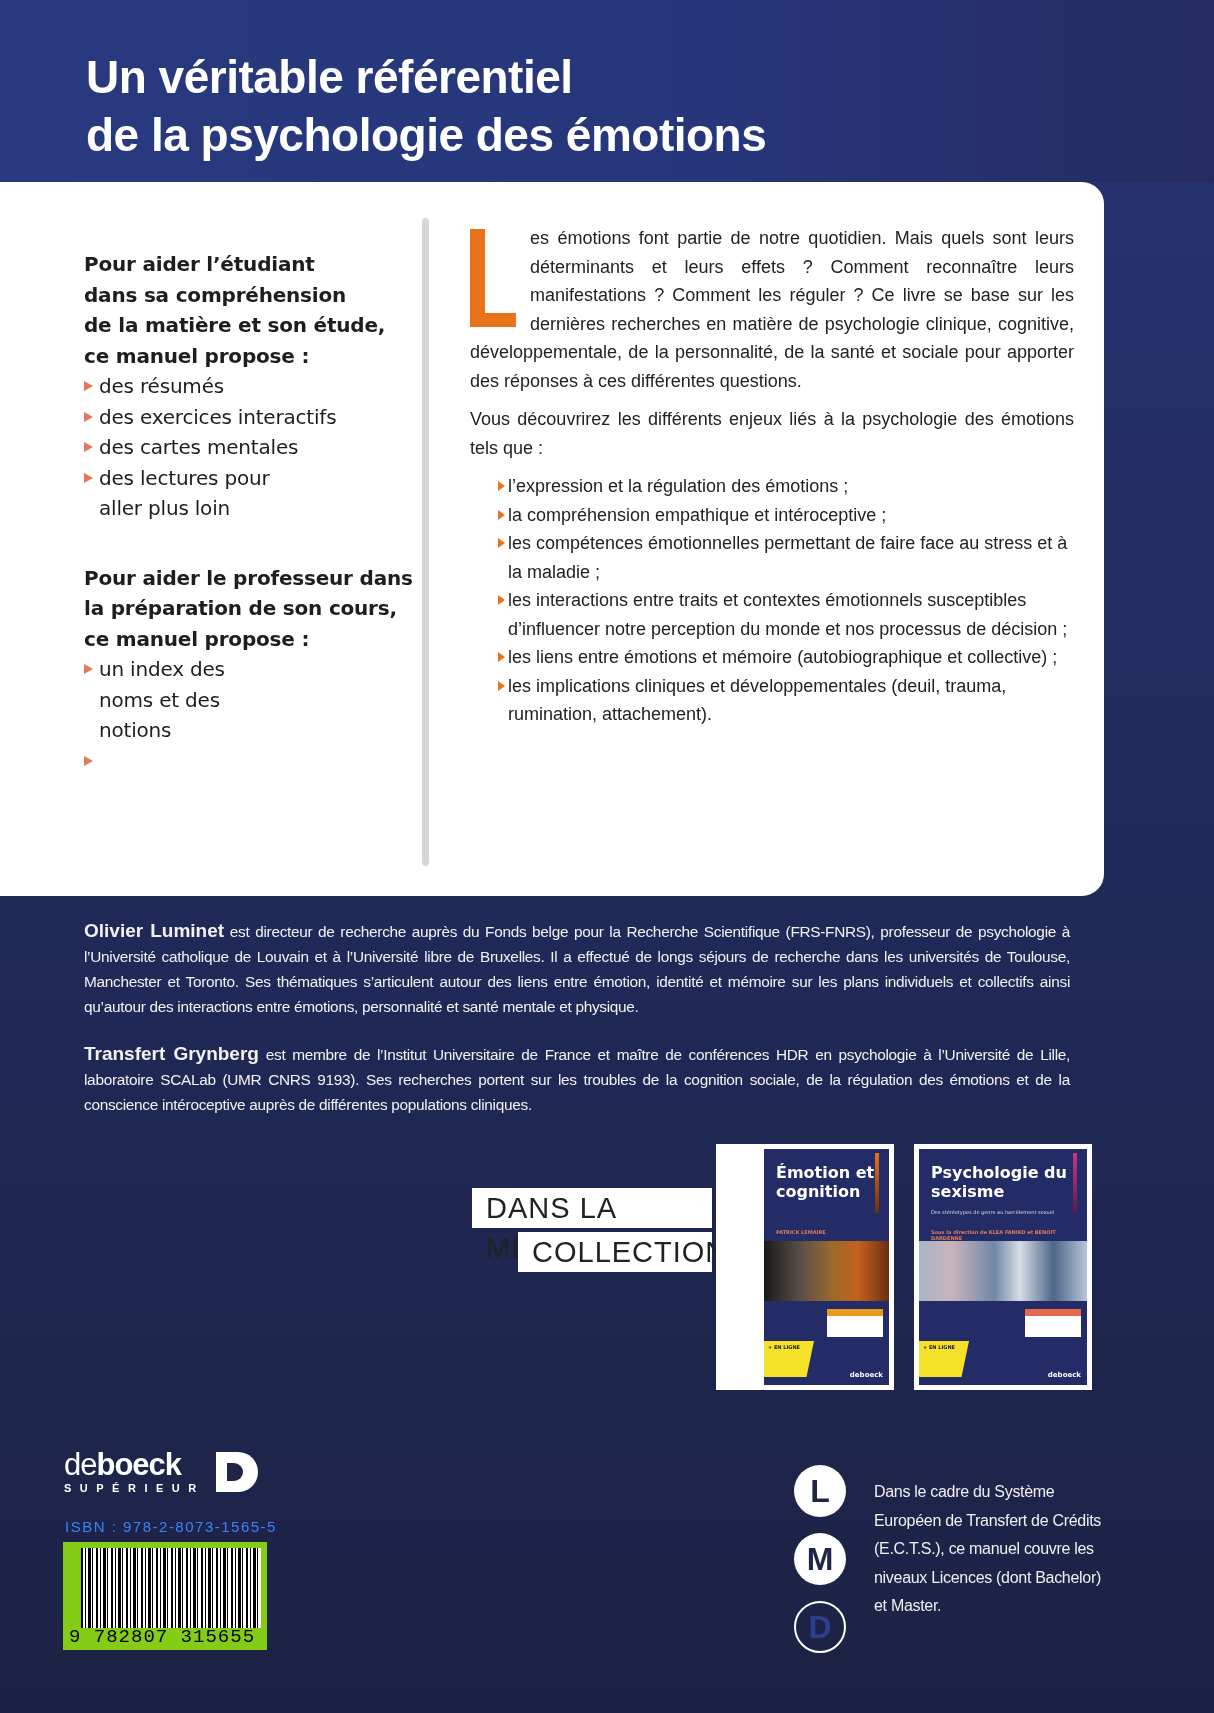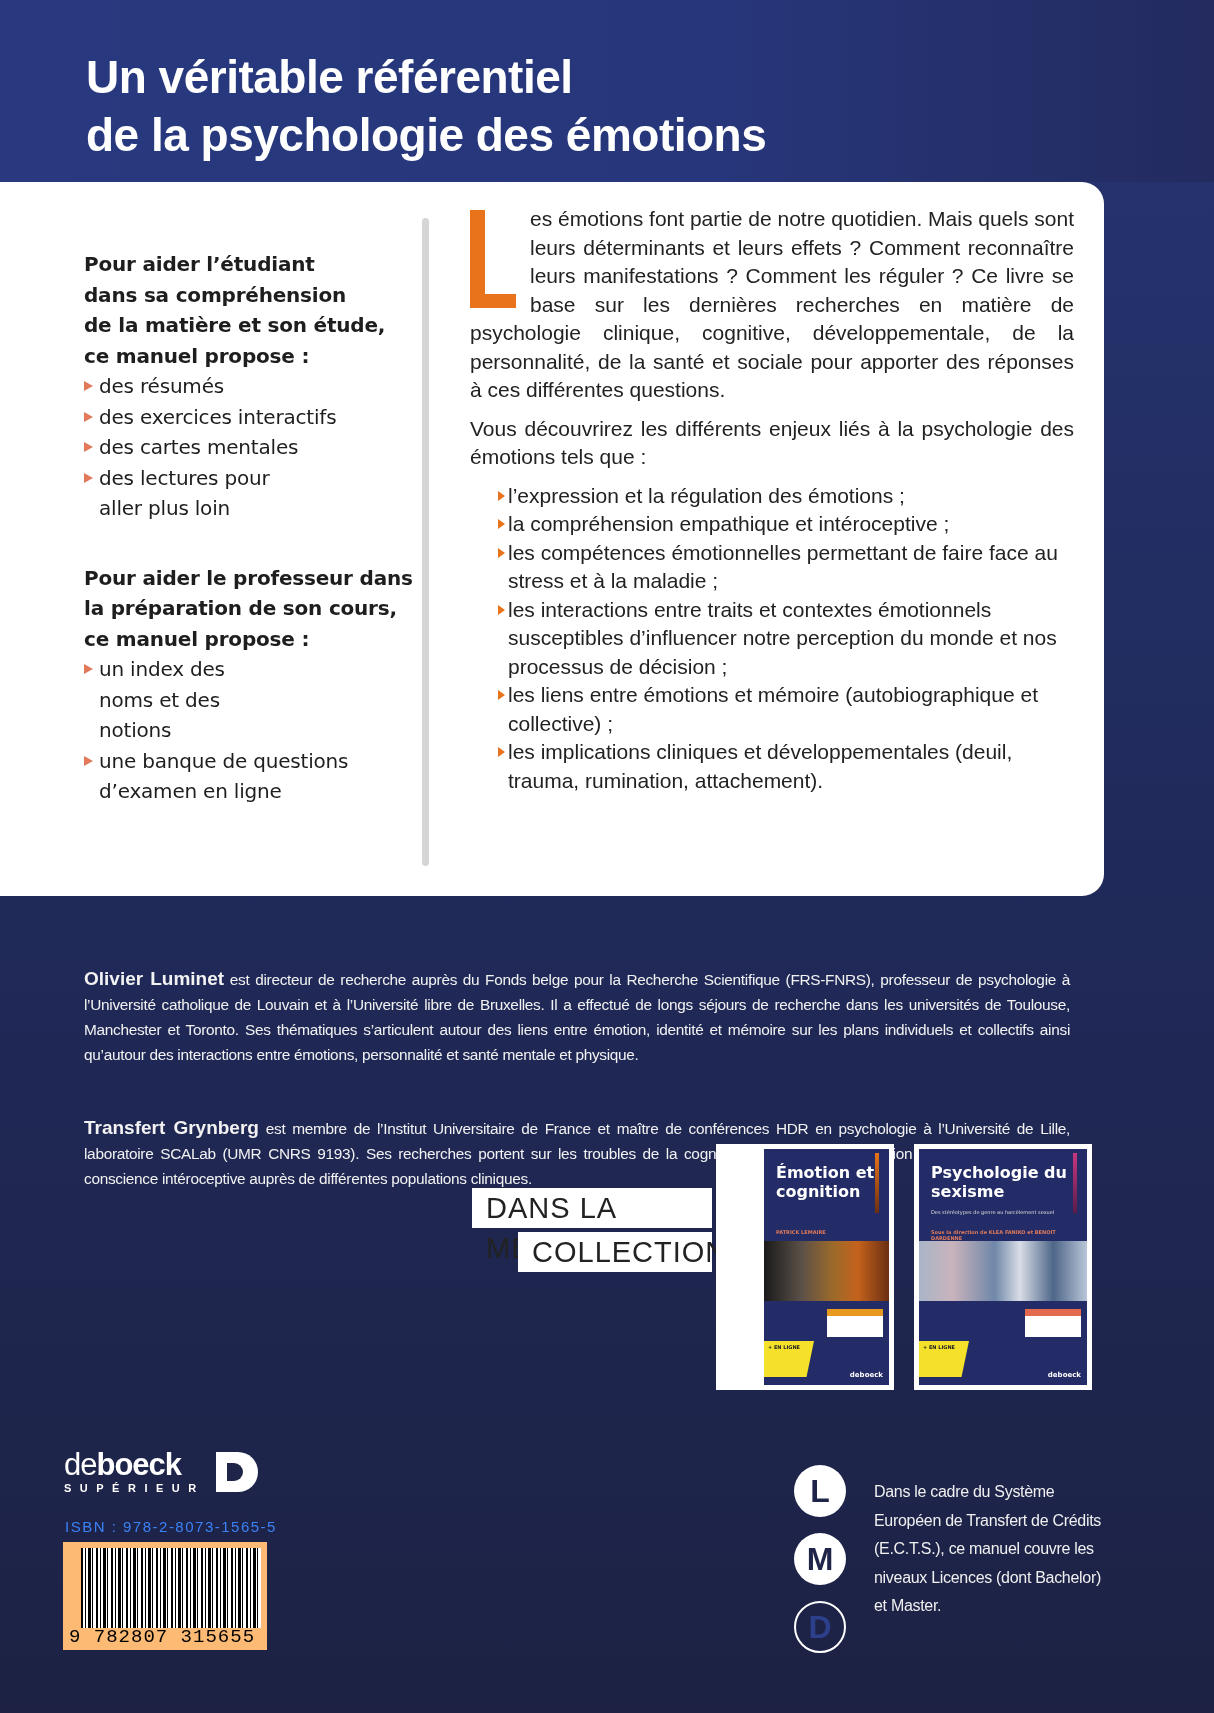--- a/index.html
+++ b/index.html
@@ -37,39 +37,39 @@
   .bullet {
     position: absolute; left: 0; top: 10px; width: 0; height: 0;
     border-top: 5.5px solid transparent; border-bottom: 5.5px solid transparent;
     border-left: 9px solid #e07a5a;
   }
   .divider {
     position: absolute; left: 422px; top: 218px; width: 7px; height: 648px;
     background: #d6d6d6; border-radius: 4px;
   }
   .right-col {
-    position: absolute; left: 470px; top: 205px; width: 604px;
+    position: absolute; left: 470px; top: 224px; width: 604px;
     color: #222; font-family: "Liberation Sans", sans-serif;
-    font-size: 21px; line-height: 28.5px;
+    font-size: 18px; line-height: 28.5px;
   }
   .dropcap {
     float: left; width: 46px; height: 98px; margin: 5px 14px 0 0; position: relative;
   }
   .dropcap .v { position: absolute; left: 0; top: 0; width: 15px; height: 98px; background: #e8731a; }
   .dropcap .h { position: absolute; left: 0; top: 84px; width: 46px; height: 14px; background: #e8731a; }
   .right-col p { text-align: justify; margin-bottom: 10px; }
   .right-col ul { list-style: none; margin: 0 0 10px 28px; }
   .right-col li { position: relative; padding-left: 10px; }
   .right-col li .bullet { top: 9px; border-left-color: #e8731a; border-top-width: 5px; border-bottom-width: 5px; border-left-width: 7px; }
   .bios {
     position: absolute; left: 84px; top: 918px; width: 986px;
     font-family: "Liberation Sans", sans-serif; font-size: 15.4px; line-height: 25px; color: #f2f2f2;
     letter-spacing: -0.3px;
   }
-  .bios p { margin-bottom: 22px; text-align: justify; margin-top: 48px; }
+  .bios p { margin-bottom: 22px; text-align: justify; }
   .bios strong { font-size: 19px; letter-spacing: 0; }
   .collection-label {
     position: absolute; background: #fff; color: #222;
     font-family: "Liberation Sans", sans-serif; font-size: 29px; letter-spacing: 1px;
     padding: 0 14px; height: 40px; line-height: 40px;
   }
   .cl1 { left: 472px; top: 1188px; width: 240px; }
   .cl2 { left: 518px; top: 1232px; width: 194px; }
   .book {
     position: absolute; top: 1144px; width: 178px; height: 246px;
@@ -112,21 +112,21 @@
   }
   .logo .bmark:after {
     content: ""; position: absolute; left: 11px; top: 11px; width: 16px; height: 18px;
     background: #1f2548; border-radius: 0 9px 9px 0;
   }
   .isbn {
     position: absolute; left: 65px; top: 1518px;
     font-family: "Liberation Sans", sans-serif; font-size: 15px; letter-spacing: 1.5px; color: #3b82f6;
   }
   .barcode {
-    position: absolute; left: 63px; top: 1542px; width: 204px; height: 108px; background: #fdba74;
+    position: absolute; left: 63px; top: 1542px; width: 204px; height: 108px; background: #84cc16;
   }
   .barcode .bars {
     position: absolute; left: 18px; top: 6px; width: 180px; height: 80px;
     background: repeating-linear-gradient(90deg, #000 0 2px, #fff 2px 4px, #000 4px 5px, #fff 5px 7px, #000 7px 10px, #fff 10px 11px, #000 11px 12px, #fff 12px 15px);
   }
   .barcode .digits {
     position: absolute; left: 6px; bottom: 2px; width: 194px;
     font-family: "Liberation Mono", monospace; font-size: 19px; color: #000; letter-spacing: 1px; background: transparent;
   }
   .lmd { position: absolute; left: 794px; top: 1465px; }
@@ -168,21 +168,21 @@
     <li><span class="bullet"></span><span>des cartes mentales</span></li>
     <li style="width:230px"><span class="bullet"></span><span>des lectures pour aller plus loin</span></li>
   </ul>
   <div class="heading">
     <div>Pour aider le professeur dans</div>
     <div>la préparation de son cours,</div>
     <div>ce manuel propose :</div>
   </div>
   <ul>
     <li style="width:200px"><span class="bullet"></span><span>un index des noms et des notions</span></li>
-    <li style="width:270px"><span class="bullet"></span><span>une banque de questions d’examen en ligne</span></li>
+    <li style="width:270px"><span class="bullet"></span></li>
   </ul>
 </div>
 
 <div class="divider"></div>
 
 <div class="right-col">
   <p>
     <span class="dropcap">
         <span class="v"></span>
         <span class="h"></span>

